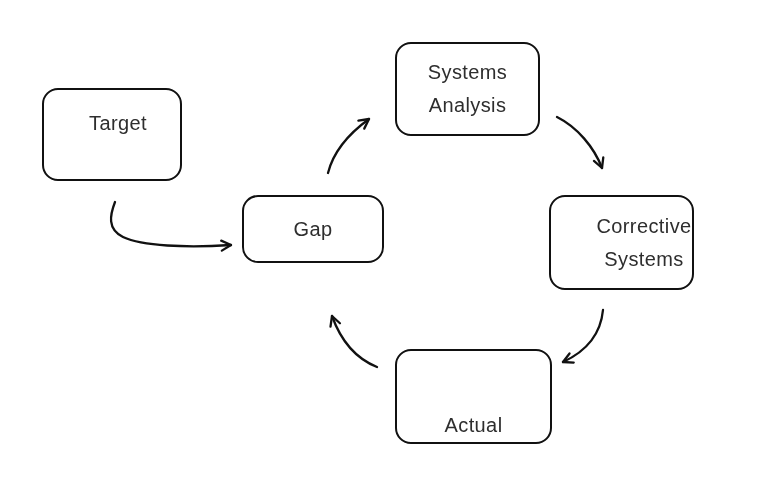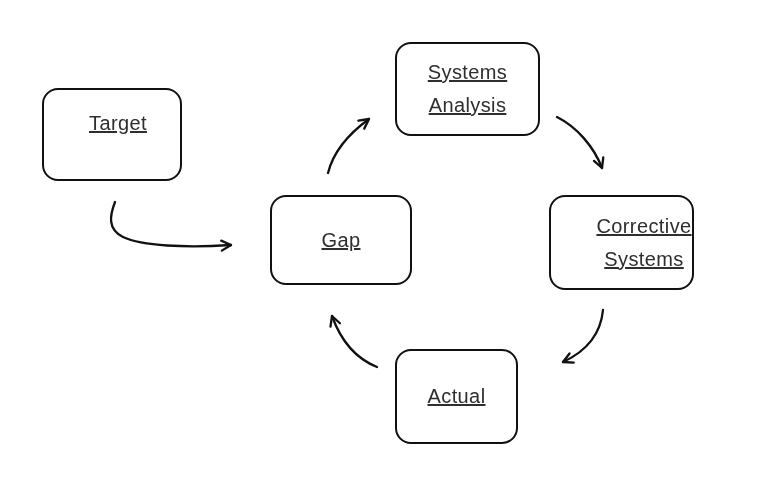--- a/index.html
+++ b/index.html
@@ -34,27 +34,26 @@
     justify-content: center;
     align-items: center;
     text-align: center;
     color: #2e2e2e;
     font-size: 20px;
     letter-spacing: 0.4px;
     line-height: 33px;
   }
   .node-target            { left: 42px;  top: 88px;  width: 140px; height: 93px; padding-left: 12px; }
   .node-target .node-label{ position: relative; top: -11px; }
-  .node-gap               { left: 242px; top: 195px; width: 142px; height: 90px; margin-left: 28px; }
+  .node-gap               { left: 242px; top: 195px; width: 142px; height: 68px; }
   .node-systems-analysis  { left: 395px; top: 42px;  width: 145px; height: 94px; }
   .node-corrective-action { left: 549px; top: 195px; width: 145px; height: 95px; padding-left: 45px; }
-  .node-actual            { left: 395px; top: 349px; width: 123px; height: 95px; }
+  .node-actual            { left: 395px; top: 349px; width: 157px; height: 95px; justify-content: flex-end; }
   .node-label {
     display: block;
-    text-decoration: underline;
   }
 </style>
 </head>
 <body>
 
 <div class="canvas">
 
   <svg class="connector-layer" width="765" height="492" viewBox="0 0 765 492" xmlns="http://www.w3.org/2000/svg">
     <defs>
       <marker id="arrowhead" viewBox="0 0 14 14" refX="12" refY="7" markerWidth="14" markerHeight="14" markerUnits="userSpaceOnUse" orient="auto">

